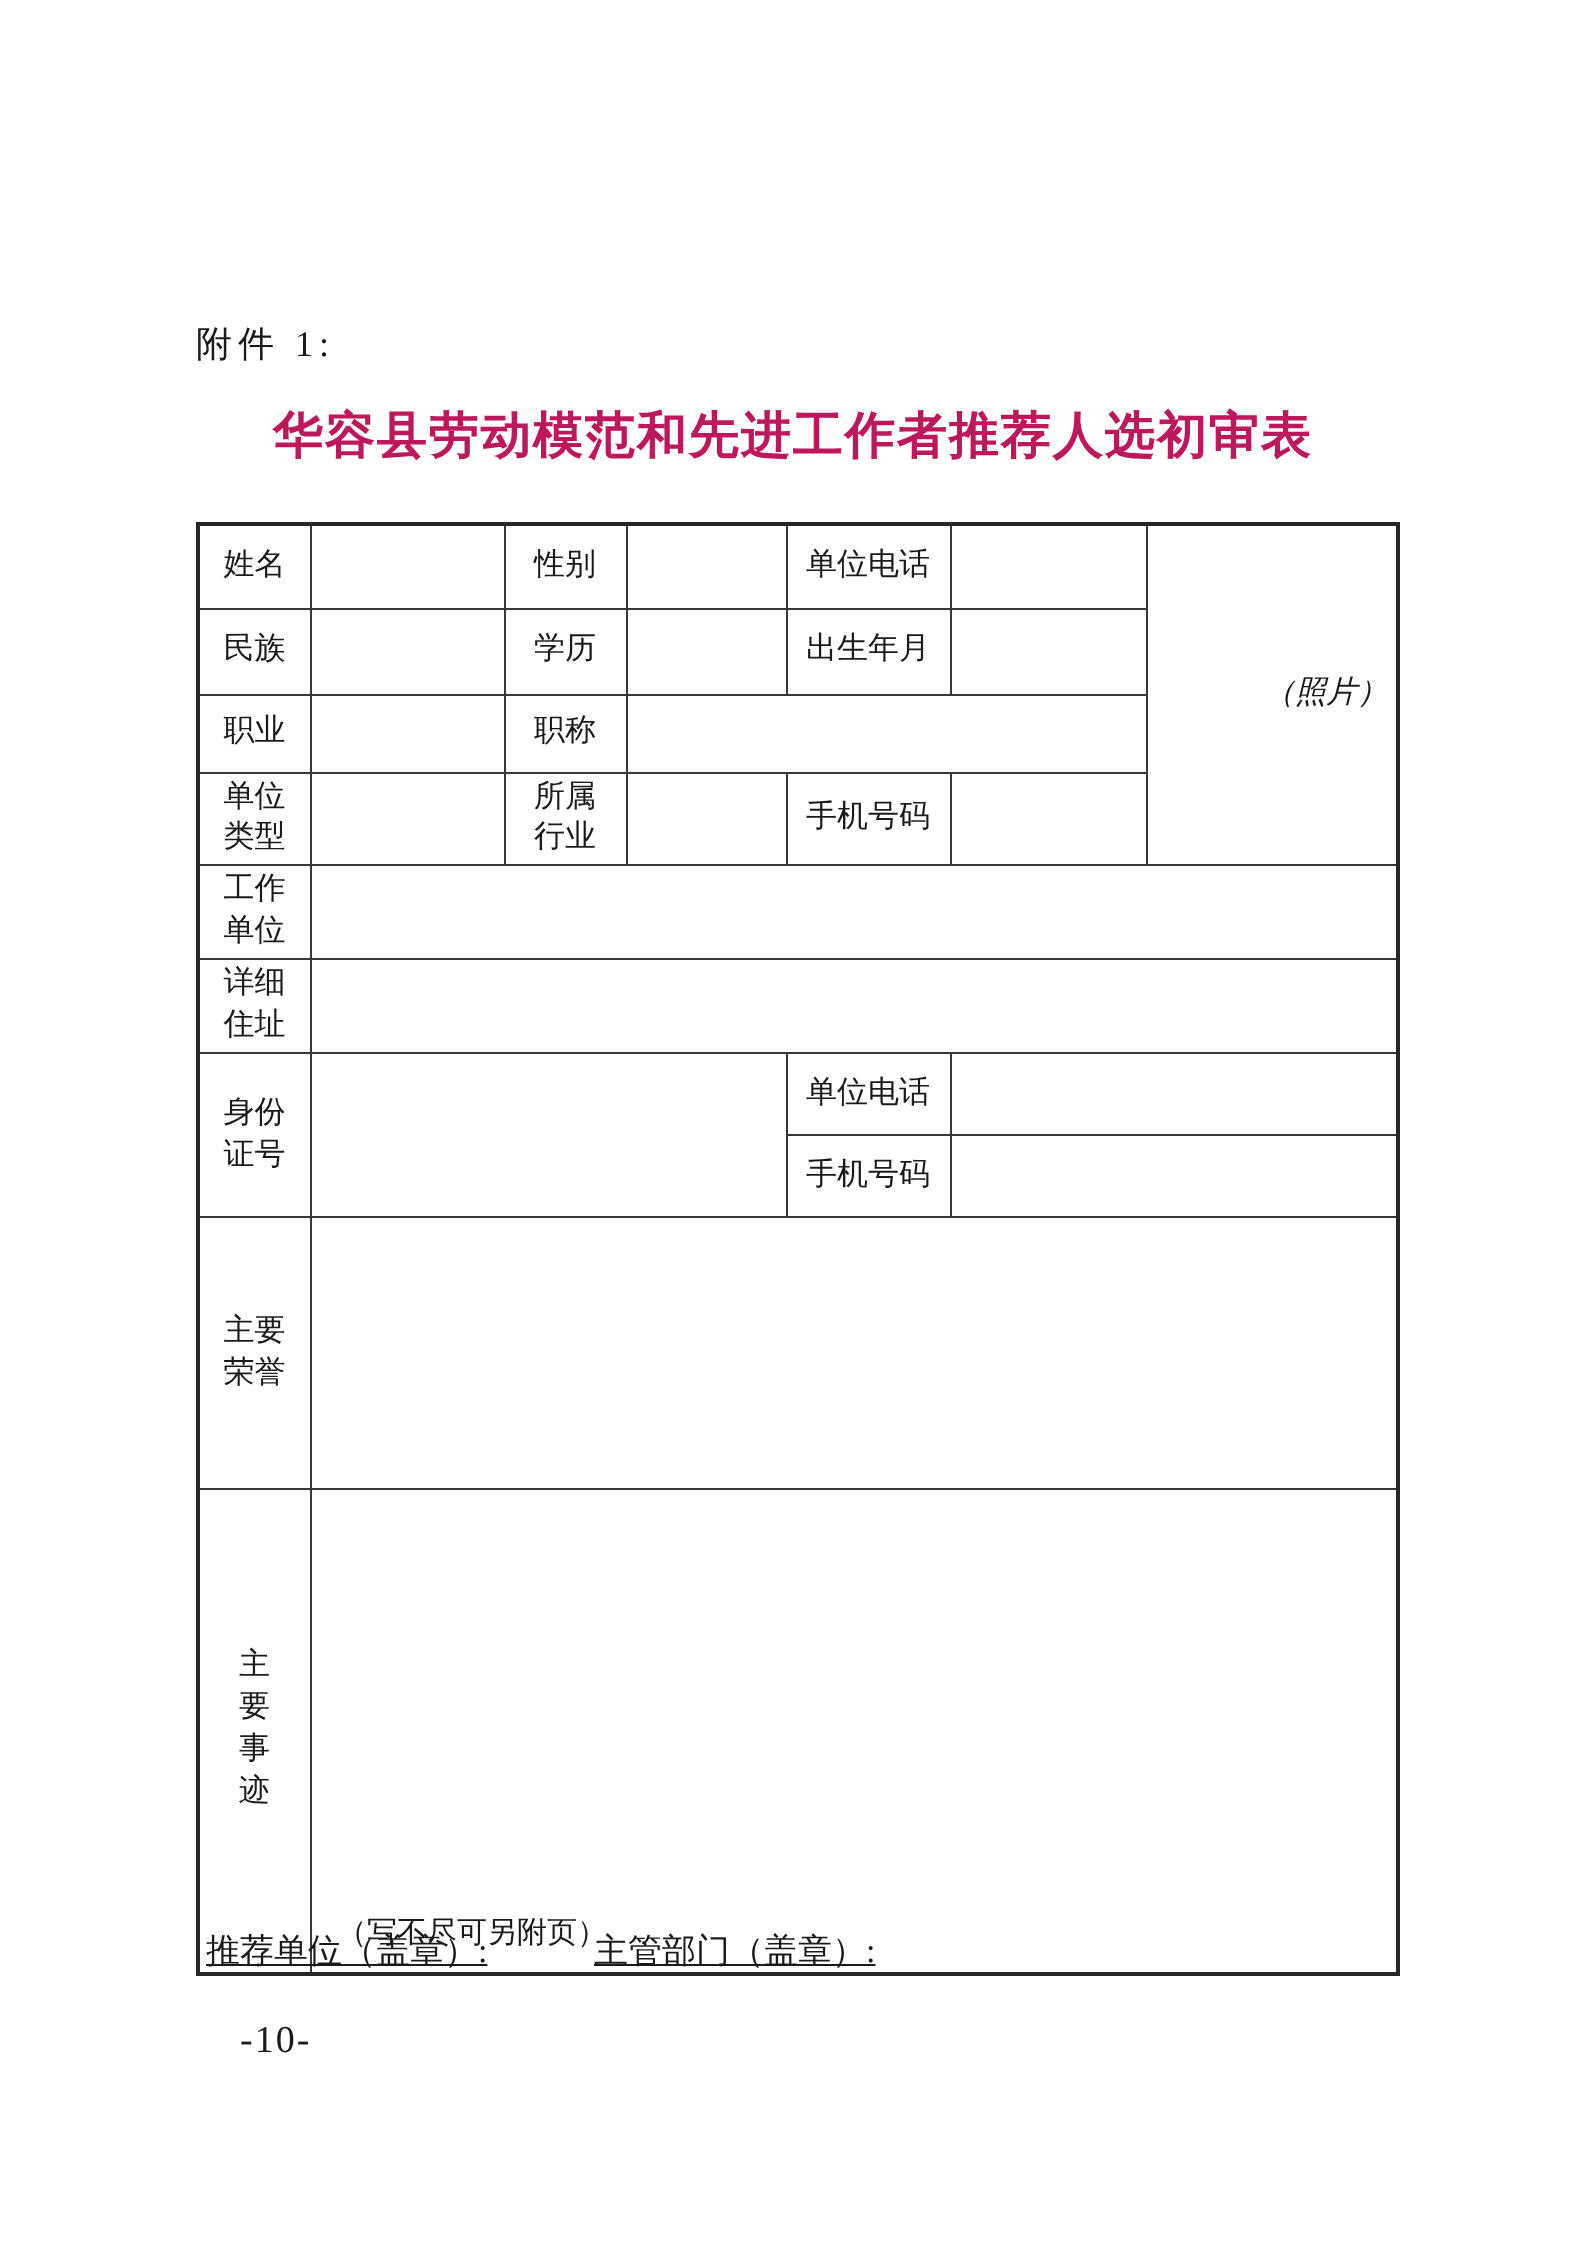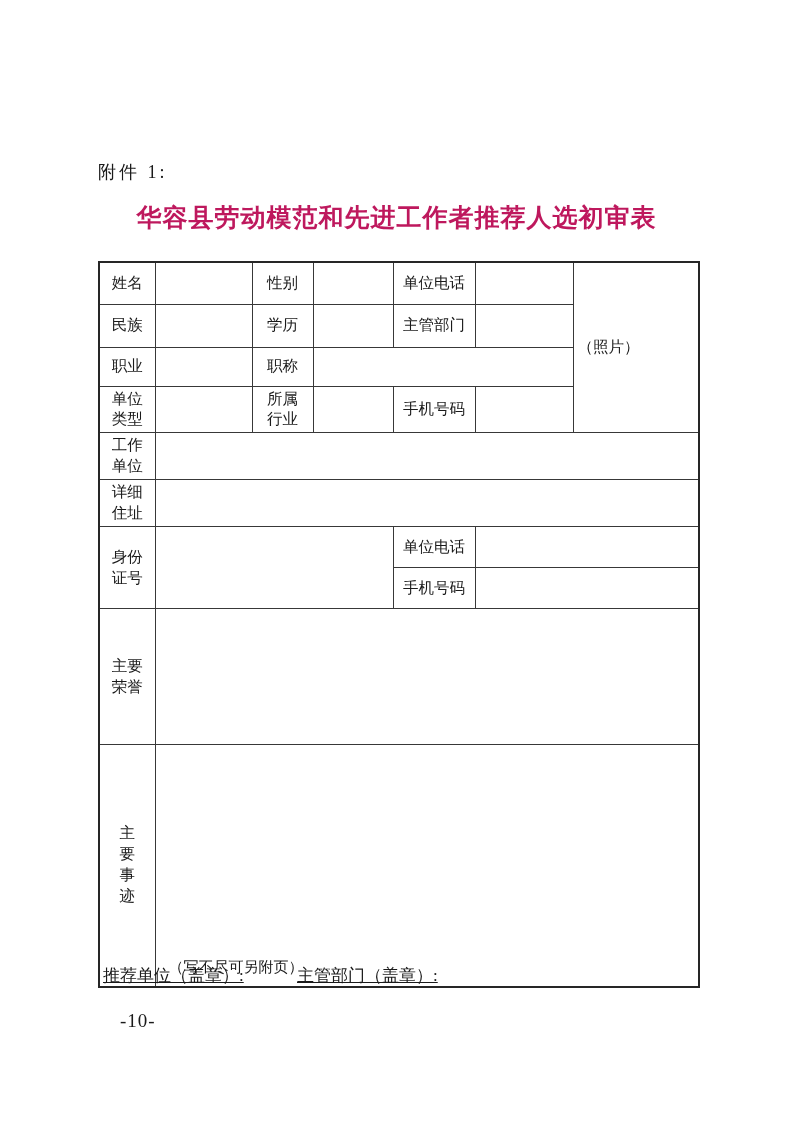--- a/index.html
+++ b/index.html
@@ -48,21 +48,21 @@
     font-size: 15.5px;
     line-height: 1.35;
     vertical-align: middle;
     overflow: hidden;
   }
   td.lbl {
     text-align: center;
     white-space: pre-line;
   }
   td.val { text-align: left; }
-  td.photo { text-align: left; font-size: 15.5px; }
+  td.photo { text-align: right; font-size: 15.5px; font-style: italic; }
   td.deeds-lbl {
     text-align: center;
     white-space: pre-line;
     line-height: 2.78;
   }
   td.deeds-val { position: relative; }
   .overflow-note {
     position: absolute;
     left: 13px;
     bottom: 8px;
@@ -124,21 +124,21 @@
         <td class="val"></td>
         <td class="lbl">单位电话</td>
         <td class="val"></td>
         <td class="photo" rowspan="4">（照片）</td>
       </tr>
       <tr class="r2">
         <td class="lbl">民族</td>
         <td class="val"></td>
         <td class="lbl">学历</td>
         <td class="val"></td>
-        <td class="lbl">主管部门</td>
+        <td class="lbl">出生年月</td>
         <td class="val"></td>
       </tr>
       <tr class="r3">
         <td class="lbl">职业</td>
         <td class="val"></td>
         <td class="lbl">职称</td>
         <td class="val" colspan="3"></td>
       </tr>
       <tr class="r4">
         <td class="lbl">单位

